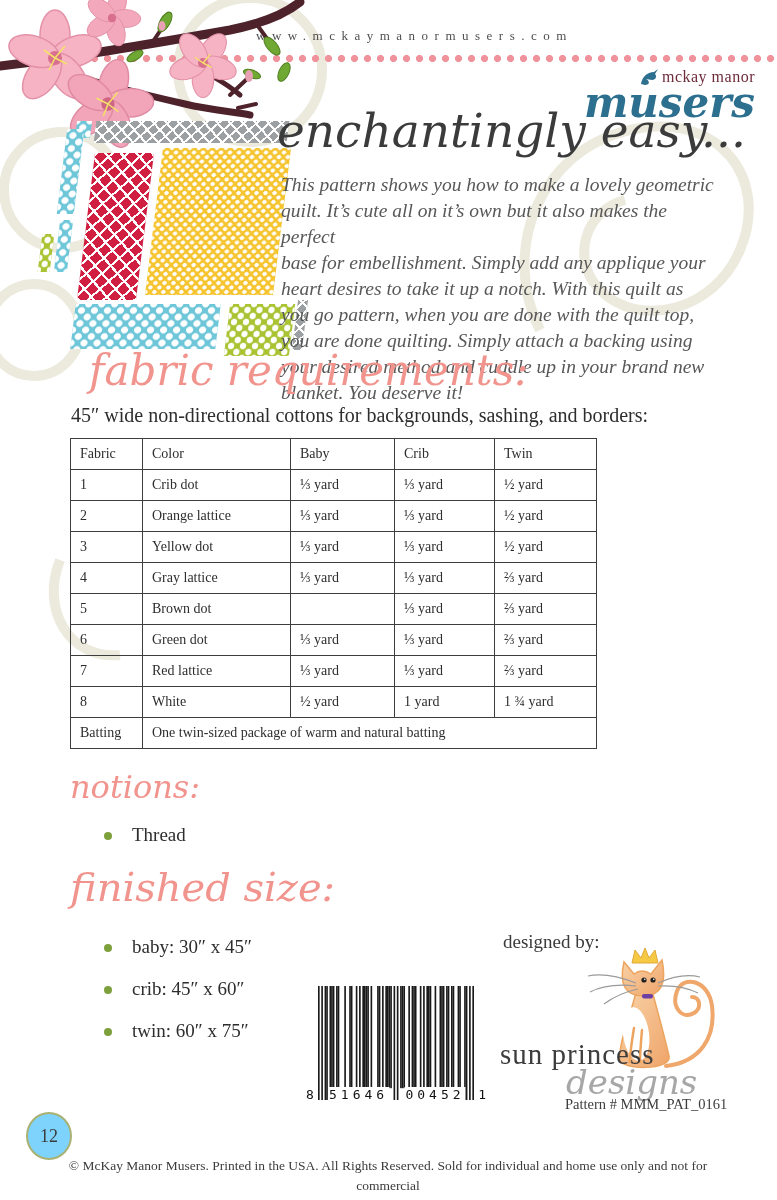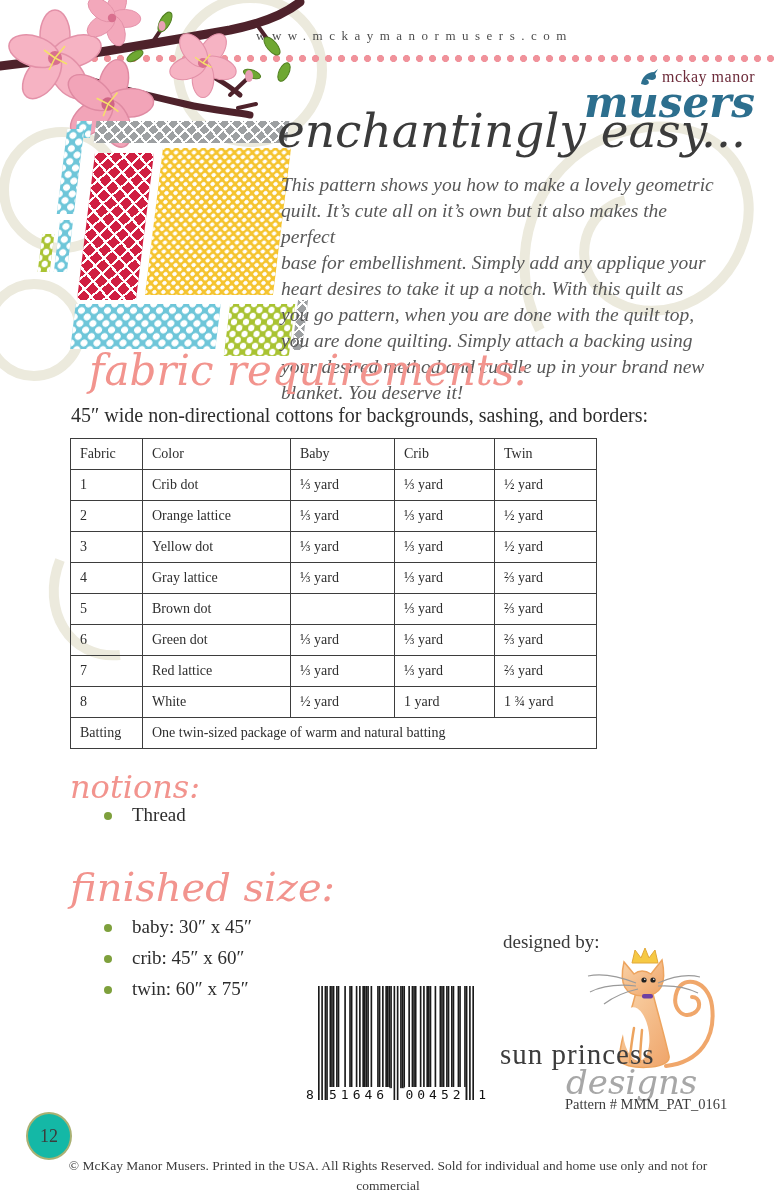--- a/index.html
+++ b/index.html
@@ -64,21 +64,21 @@
   table.fabric{position:absolute;left:70px;top:438px;border-collapse:collapse;
       font-size:14px;color:#2d2d2d;font-family:"Liberation Serif","DejaVu Serif",serif;}
   table.fabric th,table.fabric td{border:1.6px solid #3d3d3d;font-weight:normal;
       text-align:left;padding:4px 8px 4px 9px;height:22px;}
   table.fabric col.c0{width:72px}table.fabric col.c1{width:148px}
   table.fabric col.c2{width:104px}table.fabric col.c3{width:100px}
   table.fabric col.c4{width:102px}
 
   
   ul.dotlist{position:absolute;list-style:none;margin:0;padding:0;font-size:19px;color:#2d2d2d;}
-  ul.dotlist li{position:relative;padding-left:42px;margin-bottom:9px;}
+  ul.dotlist li{position:relative;padding-left:42px;margin-bottom:9px;margin-top:20px;}
   ul.dotlist li::before{content:"";position:absolute;left:14px;top:8px;width:8px;height:8px;
       border-radius:50%;background:#7ea03c;}
   .list-notions{left:90px;top:804px;}
   .list-finished{left:90px;top:916px;}
 
   
   .designed-by{position:absolute;left:503px;top:931px;font-size:19px;color:#3a3a3a;}
   .cat{position:absolute;left:578px;top:948px;}
   .designer{position:absolute;left:500px;top:1038px;}
   .designer-name{font-size:29px;color:#3d3d3d;letter-spacing:1px;white-space:nowrap;}
@@ -89,21 +89,21 @@
   .barcode{position:absolute;left:318px;top:986px;width:156px;height:114px;}
   .barcode svg{display:block;width:156px;height:114px;}
   .bc-digit{position:absolute;bottom:-2px;font-family:"DejaVu Sans Mono",monospace;
       font-size:13px;color:#111;background:#fff;padding:0 1px;}
   .bc-first{left:-13px;}
   .bc-g1{left:26%;transform:translateX(-50%);letter-spacing:4px;}
   .bc-g2{left:75%;transform:translateX(-50%);letter-spacing:4px;}
   .bc-last{right:-13px;}
 
   .page-circle{position:absolute;left:26px;top:1112px;width:42px;height:44px;border-radius:50%;
-      border:2px solid #a9b173;background:#14b8a6;display:flex;align-items:center;
+      border:2px solid #a9b173;background:#7dd3fc;display:flex;align-items:center;
       justify-content:center;font-size:18px;color:#3c3c3c;}
   .copyright{position:absolute;left:48px;top:1156px;width:680px;text-align:center;
       font-size:13.5px;line-height:1.45;color:#3c3c3c;white-space:pre-line;}
 </style>
 </head>
 <body>
 
 <div class="page">
 
   <svg class="swirls" width="777" height="700" viewBox="0 0 777 700">

